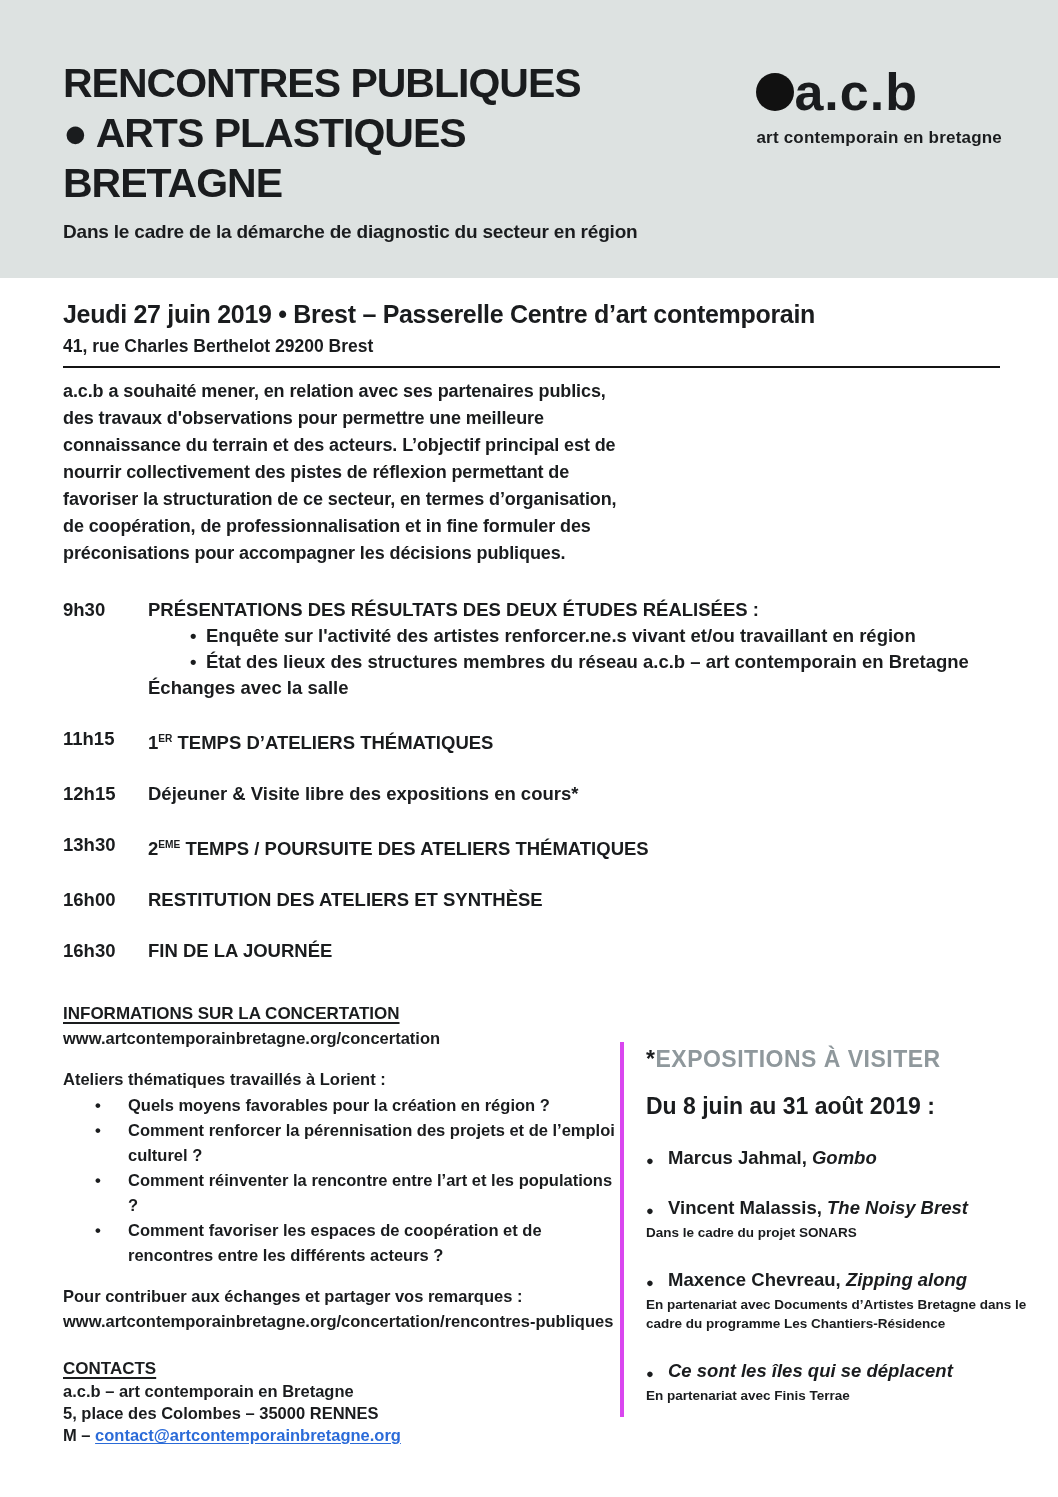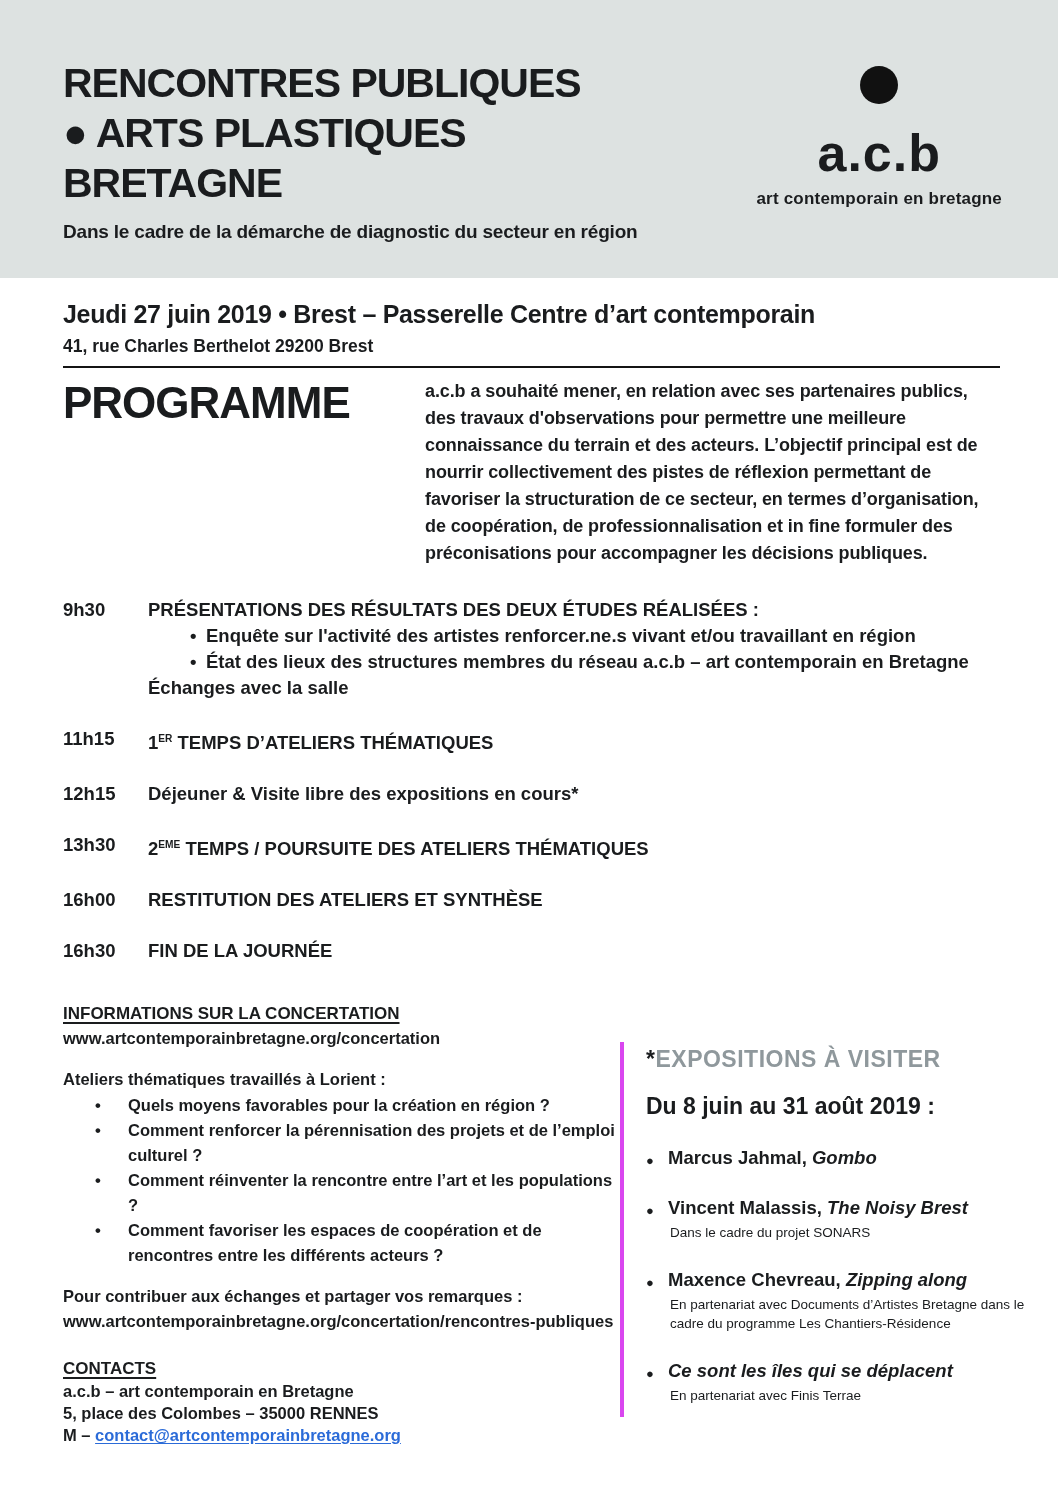--- a/index.html
+++ b/index.html
@@ -24,21 +24,21 @@
     padding:58px 56px 0 63px;
     display:flex;justify-content:space-between;align-items:flex-start;
   }
   .band-titles h1{
     font-size:41px;line-height:50px;font-weight:700;letter-spacing:-1px;
   }
   .band-sub{
     margin-top:13px;font-size:19px;font-weight:700;letter-spacing:-0.2px;
   }
   .logo{ text-align:left; margin-top:8px; }
-  .logo-top{display:flex;align-items:center;gap:23px;flex-direction:column;}
+  .logo-top{display:flex;align-items:center;gap:0;}
   .logo-dot{width:38px;height:38px;border-radius:50%;background:#111;display:inline-block;}
   .logo-acronym{font-size:52px;font-weight:700;letter-spacing:1px;line-height:1;}
   .logo-tagline{margin-top:10px;font-size:17px;font-weight:700;letter-spacing:0.2px;}
   
   .event{margin:22px 63px 0 63px;}
   .event-heading{font-size:25px;font-weight:700;letter-spacing:-0.3px;}
   .event-address{margin-top:7px;font-size:17.5px;font-weight:700;}
   .rule{border:none;border-top:2px solid #141414;margin-top:9px;width:937px;}
   
   .prog-row{display:flex;margin:10px 63px 0 63px;}
@@ -73,21 +73,21 @@
     padding:4px 0 12px 22px;
   }
   .expo-head{font-size:23px;font-weight:700;letter-spacing:0.5px;}
   .expo-head .star{color:var(--ink);}
   .expo-head .txt{color:var(--expo);}
   .expo-dates{margin-top:20px;font-size:23px;font-weight:700;}
   .expo-item{margin-top:26px;}
   .expo-line{font-size:18.5px;font-weight:700;position:relative;padding-left:22px;line-height:24px;}
   .expo-line::before{content:"●";position:absolute;left:0;font-size:13px;top:3px;}
   .expo-title{font-style:italic;}
-  .expo-note{font-size:13.5px;font-weight:400;line-height:19px;margin-top:3px;max-width:392px;margin-left:24px;}
+  .expo-note{font-size:13.5px;font-weight:700;line-height:19px;margin-top:3px;max-width:392px;}
   .expo-note:empty{display:none;}
 </style>
 </head>
 <body>
 
 <header class="band">
   <div class="band-titles">
     <h1>
       <span style="display:block">RENCONTRES PUBLIQUES</span>
       <span style="display:block">● ARTS PLASTIQUES</span>
@@ -104,21 +104,20 @@
   </div>
 </header>
 
 <section class="event">
   <div class="event-heading">Jeudi 27 juin 2019 • Brest – Passerelle Centre d’art contemporain</div>
   <div class="event-address">41, rue Charles Berthelot 29200 Brest</div>
   <hr class="rule">
 </section>
 
 <section class="prog-row">
-  <h2 class="prog-title">PROGRAMME</h2>
   <p class="prog-intro">a.c.b a souhaité mener, en relation avec ses partenaires publics, des travaux d'observations pour permettre une meilleure connaissance du terrain et des acteurs. L’objectif principal est de nourrir collectivement des pistes de réflexion permettant de favoriser la structuration de ce secteur, en termes d’organisation, de coopération, de professionnalisation et in fine formuler des préconisations pour accompagner les décisions publiques.</p>
 </section>
 
 <section class="schedule">
 
 
   <div class="sched-row">
     <div class="sched-time">9h30</div>
     <div class="sched-body">
       <div>PRÉSENTATIONS DES RÉSULTATS DES DEUX ÉTUDES RÉALISÉES :</div>

